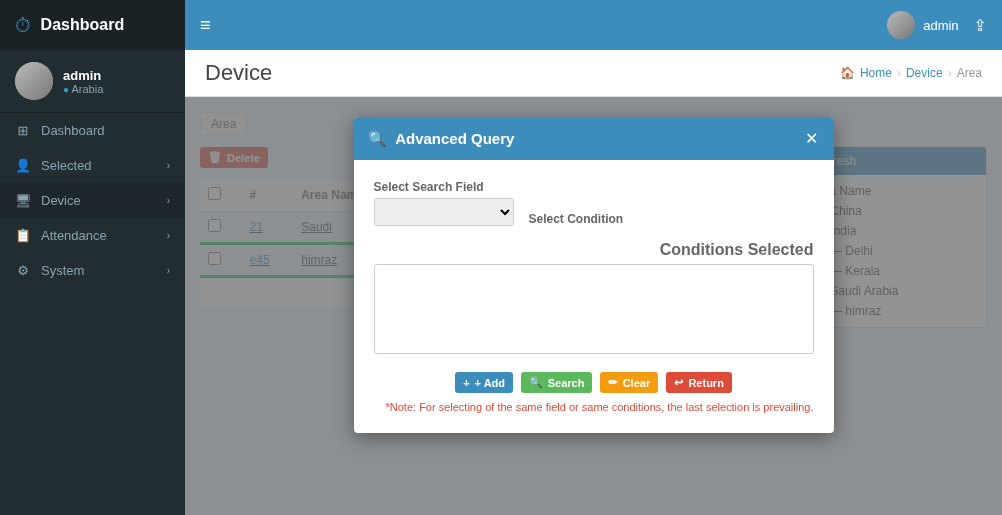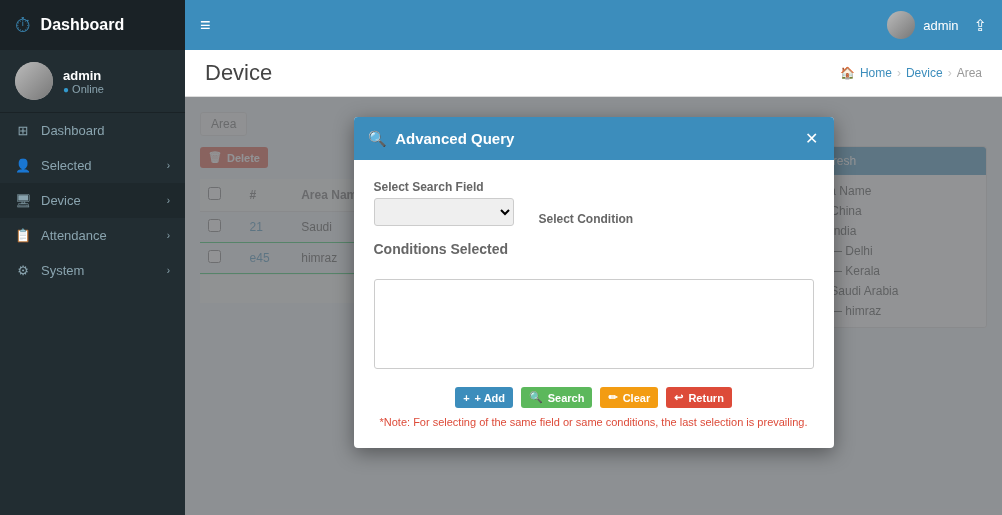--- a/index.html
+++ b/index.html
@@ -49,21 +49,21 @@
     
     .btn { display: inline-flex; align-items: center; gap: 5px; padding: 5px 12px; border: none; border-radius: 3px; cursor: pointer; font-size: 12px; font-weight: 600; }
     .btn-primary { background: #3c8dbc; color: #fff; }
     .btn-danger { background: #dd4b39; color: #fff; }
     .btn-default { background: #f4f4f4; color: #444; border: 1px solid #ddd; }
     .btn-sm { padding: 4px 8px; font-size: 11px; }
 
     
     .table { width: 100%; border-collapse: collapse; font-size: 12px; }
     .table th { background: #f9f9f9; padding: 8px; text-align: left; border-bottom: 1px solid #ddd; color: #666; font-weight: 600; }
-    .table td { padding: 7px 8px; border-bottom: 1px solid #22c55e; color: #444; }
+    .table td { padding: 7px 8px; border-bottom: 3px solid #22c55e; color: #444; text-decoration: underline; }
 
     
     .bg-content { display: flex; gap: 10px; }
     .bg-main { flex: 1; }
     .bg-sidebar-right { width: 200px; }
 
     
     .toolbar-row { display: flex; align-items: center; gap: 8px; margin-bottom: 10px; }
 
     
@@ -73,31 +73,31 @@
     .tree-item.indent-1 { padding-left: 20px; }
     .tree-item.indent-2 { padding-left: 35px; }
 
     
     .overlay { position: absolute; top: 0; left: 0; right: 0; bottom: 0; background: rgba(0,0,0,0.4); display: flex; align-items: flex-start; justify-content: center; padding-top: 20px; z-index: 100; }
     .modal { background: #fff; border-radius: 4px; width: 480px; box-shadow: 0 5px 20px rgba(0,0,0,0.4); overflow: hidden; }
     .modal-header { background: #3c8dbc; padding: 12px 15px; display: flex; align-items: center; justify-content: space-between; }
     .modal-title { color: #fff; font-size: 15px; font-weight: 600; display: flex; align-items: center; gap: 8px; }
     .modal-close { color: #fff; cursor: pointer; font-size: 16px; }
     .modal-body { padding: 20px; }
-    .form-row { display: flex; gap: 25px; margin-bottom: 15px; align-items: flex-end; }
+    .form-row { display: flex; gap: 15px; margin-bottom: 15px; align-items: flex-end; }
     .form-group { display: flex; flex-direction: column; gap: 4px; }
     .form-group label { font-size: 12px; color: #666; font-weight: 600; }
     .form-group select, .form-group input[type="text"] { border: 1px solid #ccc; border-radius: 3px; padding: 5px 8px; font-size: 12px; outline: none; }
     .form-group select { width: 140px; }
     .form-group input[type="text"] { width: 150px; }
     .select-field { width: 140px; }
-    .conditions-label { font-size: 14px; color: #666; font-weight: 600; margin-bottom: 22px; }
+    .conditions-label { font-size: 16px; color: #666; font-weight: 600; margin-bottom: 5px; text-align: right; }
     .conditions-textarea { width: 100%; height: 90px; border: 1px solid #ccc; border-radius: 3px; padding: 6px; font-size: 12px; resize: none; outline: none; }
     .modal-actions { display: flex; gap: 8px; justify-content: center; margin-top: 15px; margin-bottom: 8px; }
-    .note-text { font-size: 11px; color: #dd4b39; text-align: center; margin-top: 5px; }
+    .note-text { font-size: 11px; color: #dd4b39; text-align: right; margin-top: 5px; }
 
     
     .page-footer { text-align: center; padding: 8px; font-size: 11px; color: #999; background: #f9f9f9; border-top: 1px solid #eee; }
 
     
     input[type="checkbox"] { cursor: pointer; }
 
     
     .link { color: #3c8dbc; text-decoration: none; cursor: pointer; }
 
@@ -121,21 +121,21 @@
       <span class="sidebar-brand-name">Dashboard</span>
     </div>
     <div class="sidebar-user">
       <div class="sidebar-avatar">
         <div class="sidebar-avatar-img" style="background:linear-gradient(135deg,#bbb,#777);border-radius:50%;width:38px;height:38px;"></div>
       </div>
       <div>
         <div class="sidebar-username">admin</div>
         <div class="sidebar-status">
           <span style="color:#39c;font-size:10px;">●</span>
-          <span>Online</span>
+          <span>Arabia</span>
         </div>
       </div>
     </div>
     <nav class="sidebar-nav">
       <div class="sidebar-nav-item">
         <span class="nav-icon">⊞</span>
         <span>Dashboard</span>
       </div>
       <div class="sidebar-nav-item">
         <span class="nav-icon">👤</span>

